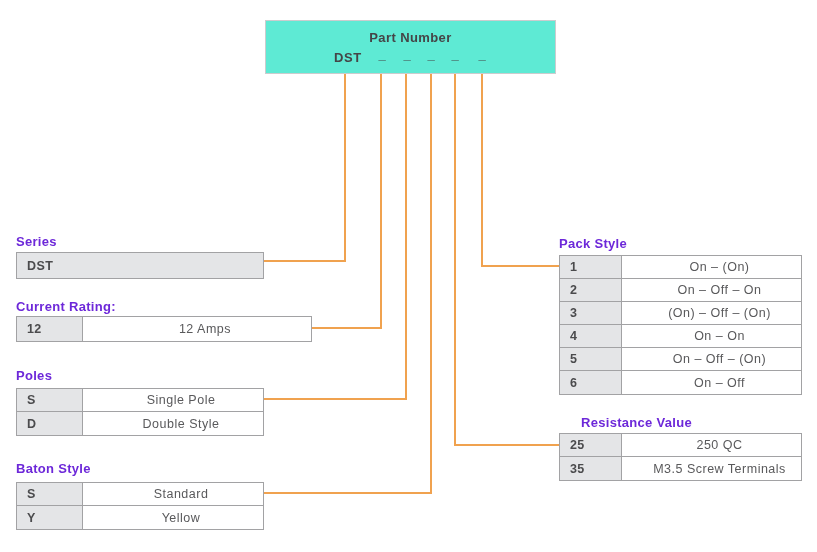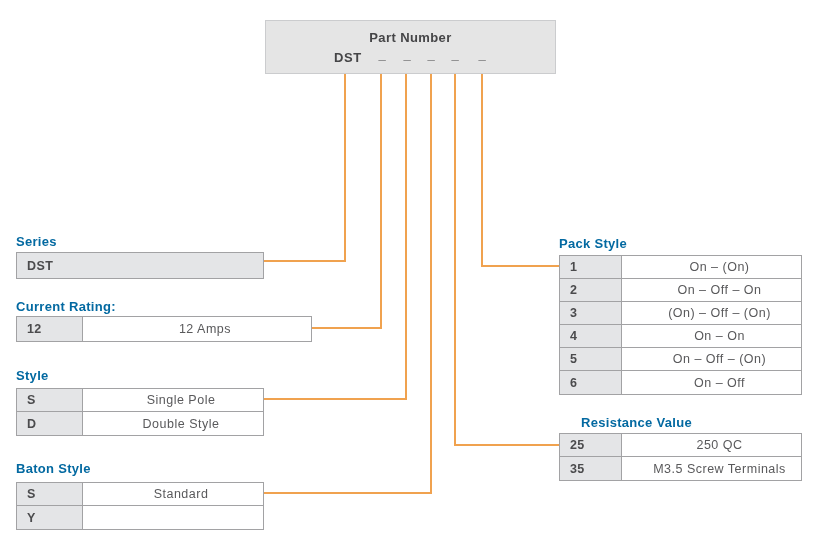--- a/index.html
+++ b/index.html
@@ -4,37 +4,37 @@
 <style>
   html,body { margin:0; padding:0; background:#ffffff; }
   * { box-sizing:border-box; }
   .canvas {
     position:relative; width:817px; height:552px; background:#ffffff;
     font-family:"Liberation Sans", sans-serif; overflow:hidden;
   }
   
   .pn-box {
     position:absolute; left:265px; top:20px; width:291px; height:54px;
-    background:#e5e5e5; border:1px solid #CBCCCE;
+    background:#5eead4; border:1px solid #CBCCCE;
   }
   .pn-title {
     position:absolute; left:0; top:9px; width:100%; text-align:center;
     font-size:13px; font-weight:bold; color:#454547; letter-spacing:0.4px;
   }
   .pn-prefix {
     position:absolute; left:68px; top:29px; font-size:13px; font-weight:bold;
     color:#454547; letter-spacing:0.6px;
   }
   .pn-blank {
     position:absolute; top:26px; width:16px; text-align:center;
     font-size:13px; font-weight:bold; color:#454547;
   }
   
   .label {
-    position:absolute; font-size:13px; font-weight:bold; color:#0369a1;
+    position:absolute; font-size:13px; font-weight:bold; color:#6d28d9;
     letter-spacing:0.3px; white-space:nowrap;
   }
   
   .tbl { position:absolute; border:1px solid #A2A2A4; background:#ffffff; }
   .row { display:flex; height:23px; border-bottom:1px solid #A2A2A4; }
   .row:last-child { border-bottom:none; }
   .key {
     width:66px; background:#E4E5E7; border-right:1px solid #A2A2A4;
     display:flex; align-items:center; padding-left:10px;
     font-size:12.5px; font-weight:bold; color:#4B4B4D; letter-spacing:0.4px;
@@ -91,40 +91,41 @@
   </div>
 
   <div class="label" style="left:16px; top:299px;">Current Rating:</div>
   <div class="tbl" style="left:16px; top:316px; width:296px;">
     <div class="row" style="height:24px;">
       <div class="key">12</div>
       <div class="val">12 Amps</div>
     </div>
   </div>
 
-  <div class="label" style="left:16px; top:368px;">Style</div>
+  <div class="label" style="left:16px; top:368px;">Poles</div>
   <div class="tbl" style="left:16px; top:388px; width:248px;">
     <div class="row">
       <div class="key">S</div>
       <div class="val">Single Pole</div>
     </div>
     <div class="row">
       <div class="key">D</div>
       <div class="val">Double Style</div>
     </div>
   </div>
 
   <div class="label" style="left:16px; top:461px;">Baton Style</div>
   <div class="tbl" style="left:16px; top:482px; width:248px;">
     <div class="row">
       <div class="key">S</div>
       <div class="val">Standard</div>
     </div>
     <div class="row">
       <div class="key">Y</div>
+      <div class="val">Yellow</div>
     </div>
   </div>
 
   <div class="label" style="left:559px; top:236px;">Pack Style</div>
   <div class="tbl right" style="left:559px; top:255px; width:243px;">
     <div class="row">
       <div class="key">1</div>
       <div class="val">On – (On)</div>
     </div>
     <div class="row">

